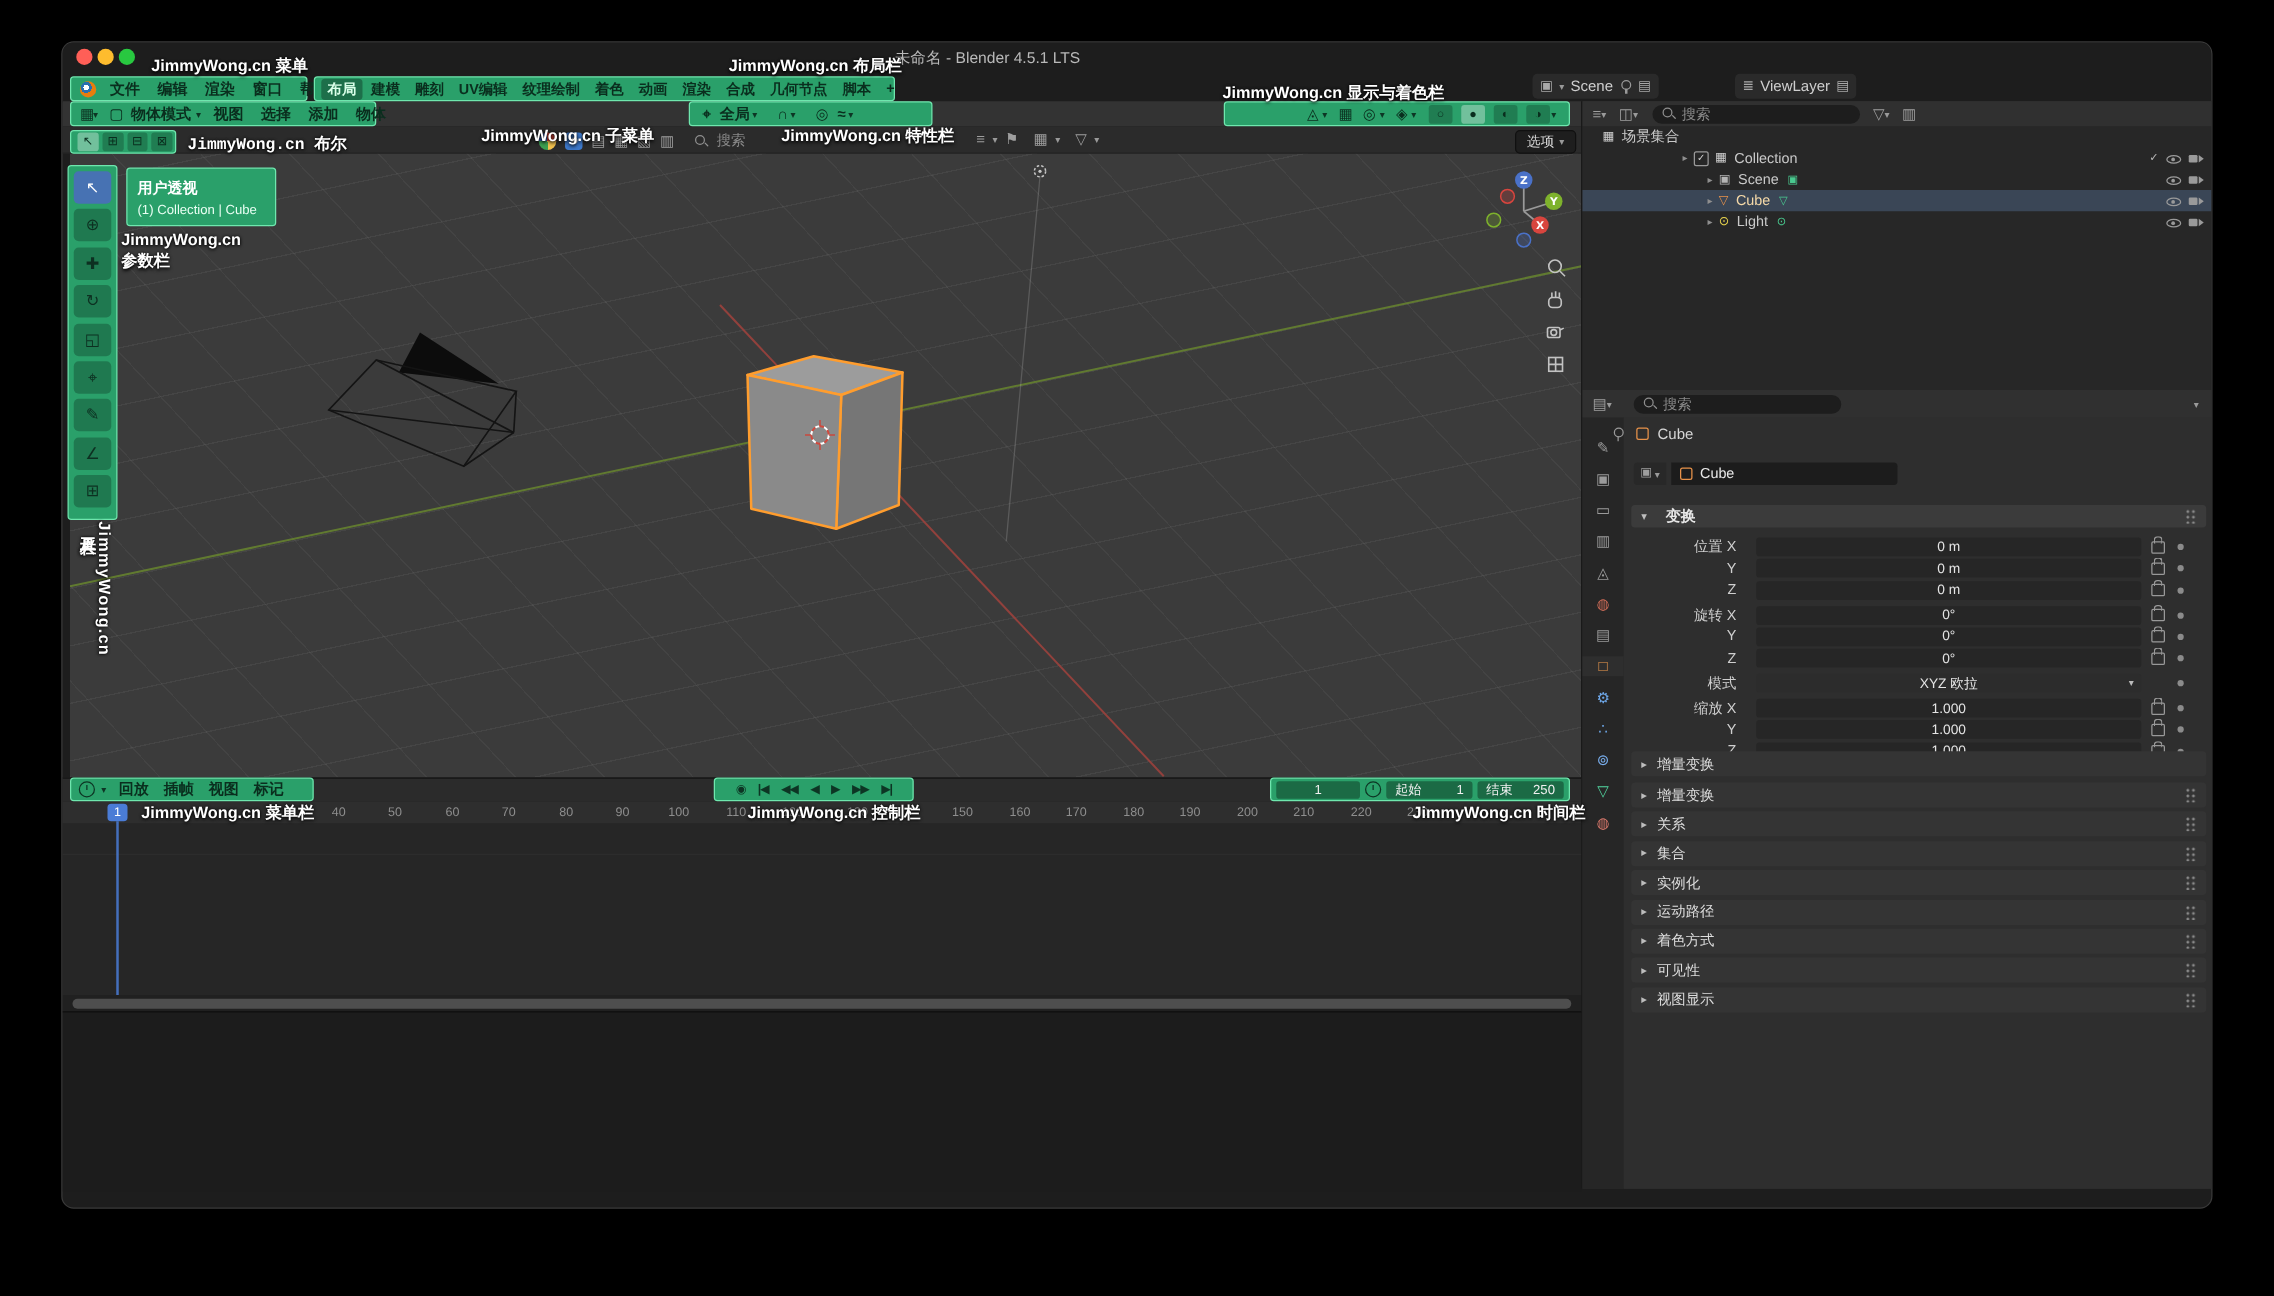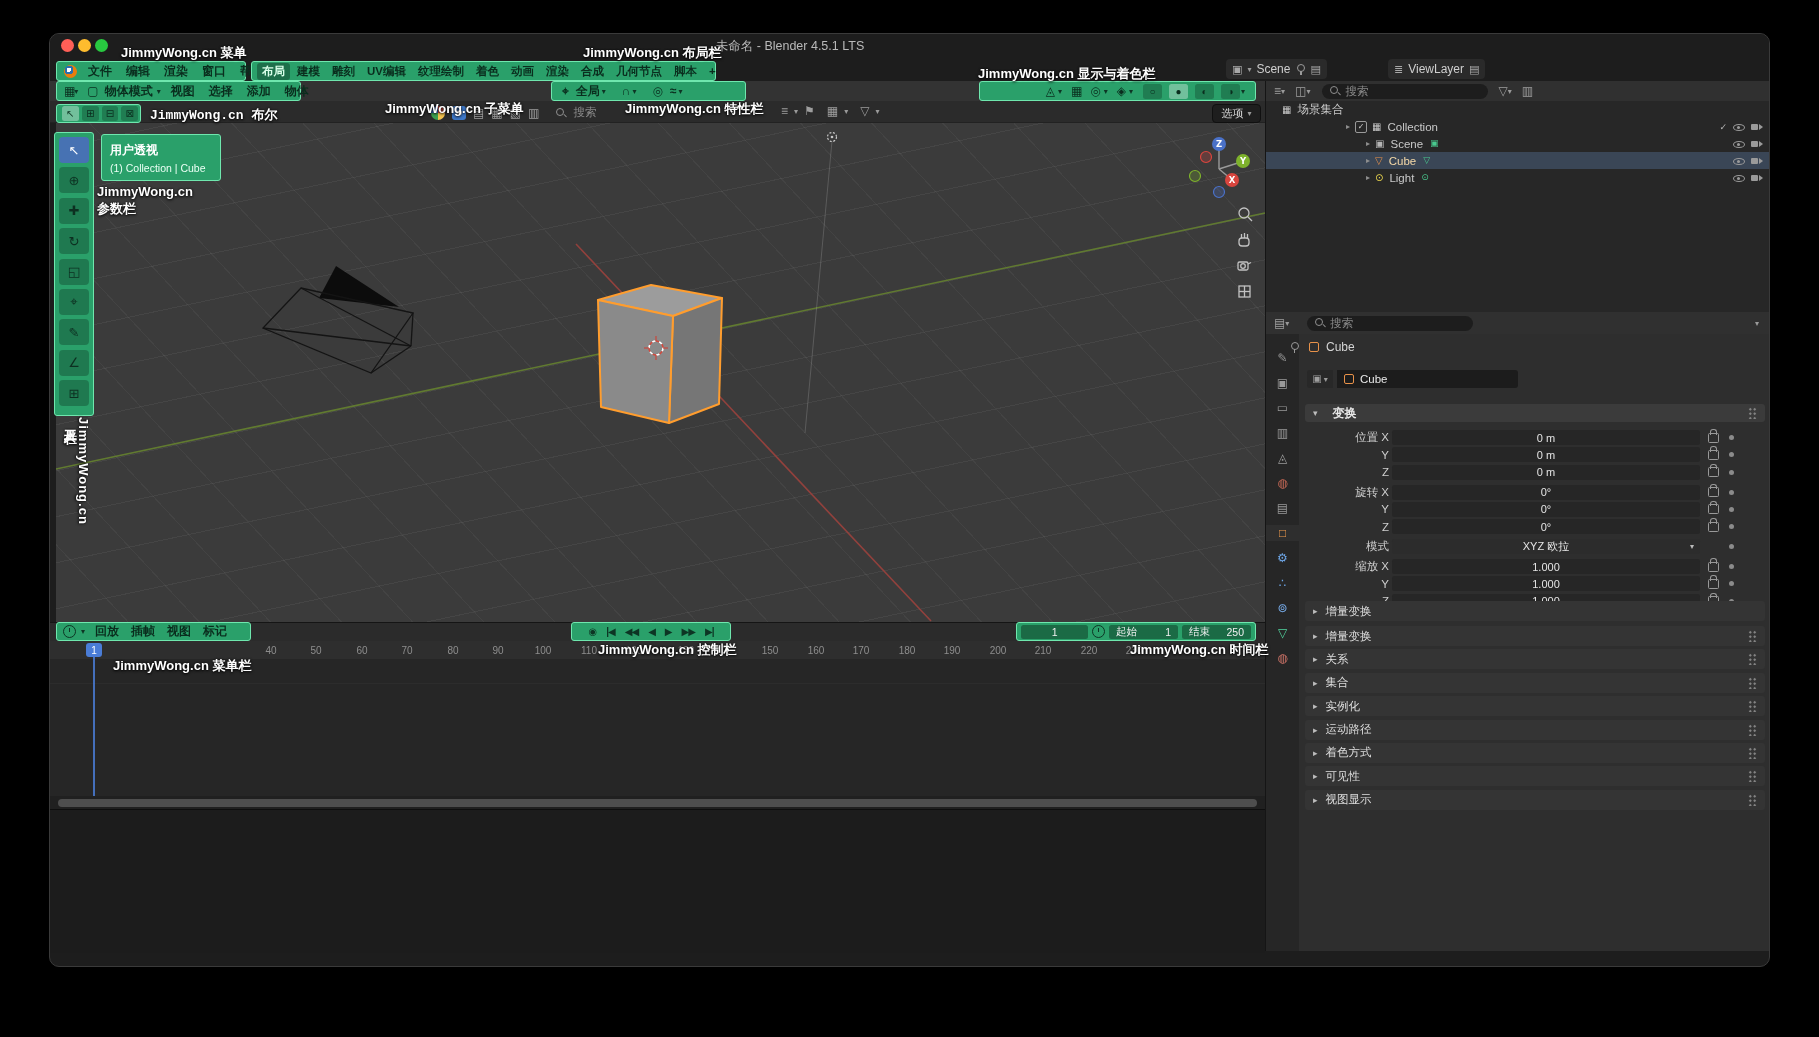--- a/index.html
+++ b/index.html
@@ -123,21 +123,21 @@
   .pin{position:relative;width:10px;height:12px;}
   .pin::before{content:"";position:absolute;left:2px;top:1px;width:6px;height:6px;border:1.3px solid #9a9a9a;border-radius:50%;}
   .pin::after{content:"";position:absolute;left:5px;top:8px;width:1.3px;height:4px;background:#9a9a9a;}
 
   .phead{position:absolute;left:6px;top:70px;width:460px;height:18px;background:#3b3b3b;border-radius:3px;
          display:flex;align-items:center;padding:0 8px;color:#e8e8e8;font-size:12px;font-weight:700;box-sizing:border-box;gap:7px;}
   .dots{margin-left:auto;width:9px;height:12px;background-image:radial-gradient(circle,#8a8a8a 1px,transparent 1.3px);background-size:4.5px 4.5px;}
   .prows{position:absolute;left:6px;top:96px;width:460px;}
   .prow{position:relative;display:flex;align-items:center;height:15px;margin-bottom:2.3px;}
   .prow.gap{margin-top:5px;}
-  .plabel{width:84px;text-align:right;margin-right:3px;color:#cfcfcf;font-size:11.5px;flex:none;}
+  .plabel{width:84px;text-align:right;margin-right:16px;color:#cfcfcf;font-size:11.5px;flex:none;}
   .pfield{width:308px;height:15px;background:#262626;border-radius:2.5px;color:#e4e4e4;font-size:11px;
           display:flex;align-items:center;justify-content:center;position:relative;flex:none;}
   .prow.dropdown .pfield{background:#2c2c2c;}
   .prow.dropdown .pfield::after{content:"▾";position:absolute;right:6px;font-size:8px;color:#bbb;}
   .plock{position:relative;width:9px;height:8px;border:1px solid #999;border-radius:1.5px;margin-left:8px;flex:none;}
   .plock::before{content:"";position:absolute;left:1px;top:-4.5px;width:4.5px;height:4.5px;border:1px solid #999;border-bottom:none;border-radius:3px 3px 0 0;}
   .prow.dropdown .plock{visibility:hidden;}
   .pdot{width:5px;height:5px;border-radius:50%;background:#8b8b8b;margin-left:10px;flex:none;}
   .psecs{position:absolute;left:6px;top:292px;width:460px;}
   .psec{height:20px;background:#343434;border-radius:3px;margin-bottom:3.4px;display:flex;align-items:center;
@@ -719,16 +719,16 @@
   <div class="ann" style="left:121px;top:44px;">JimmyWong.cn 菜单</div>
   <div class="ann" style="left:583px;top:44px;">JimmyWong.cn 布局栏</div>
   <div class="ann" style="left:978px;top:65px;">JimmyWong.cn 显示与着色栏</div>
   <div class="ann" style="left:385px;top:100px;">JimmyWong.cn 子菜单</div>
   <div class="ann" style="left:625px;top:100px;">JimmyWong.cn 特性栏</div>
   <div class="ann" style="left:150px;top:106px;font-family:Liberation Mono, monospace;">JimmyWong.cn 布尔</div>
   <div class="ann" style="left:97px;top:184px;">JimmyWong.cn</div>
   <div class="ann" style="left:97px;top:200px;">参数栏</div>
   <div class="annv" style="left:61px;top:419px;">工具栏</div>
   <div class="annv" style="left:76px;top:417px;">JimmyWong.cn</div>
-  <div class="ann" style="left:113px;top:641px;margin-top:16px;">JimmyWong.cn 菜单栏</div>
+  <div class="ann" style="left:113px;top:641px;">JimmyWong.cn 菜单栏</div>
   <div class="ann" style="left:598px;top:641px;">JimmyWong.cn 控制栏</div>
   <div class="ann" style="left:1130px;top:641px;">JimmyWong.cn 时间栏</div>
 </div>
 
 </body></html>

